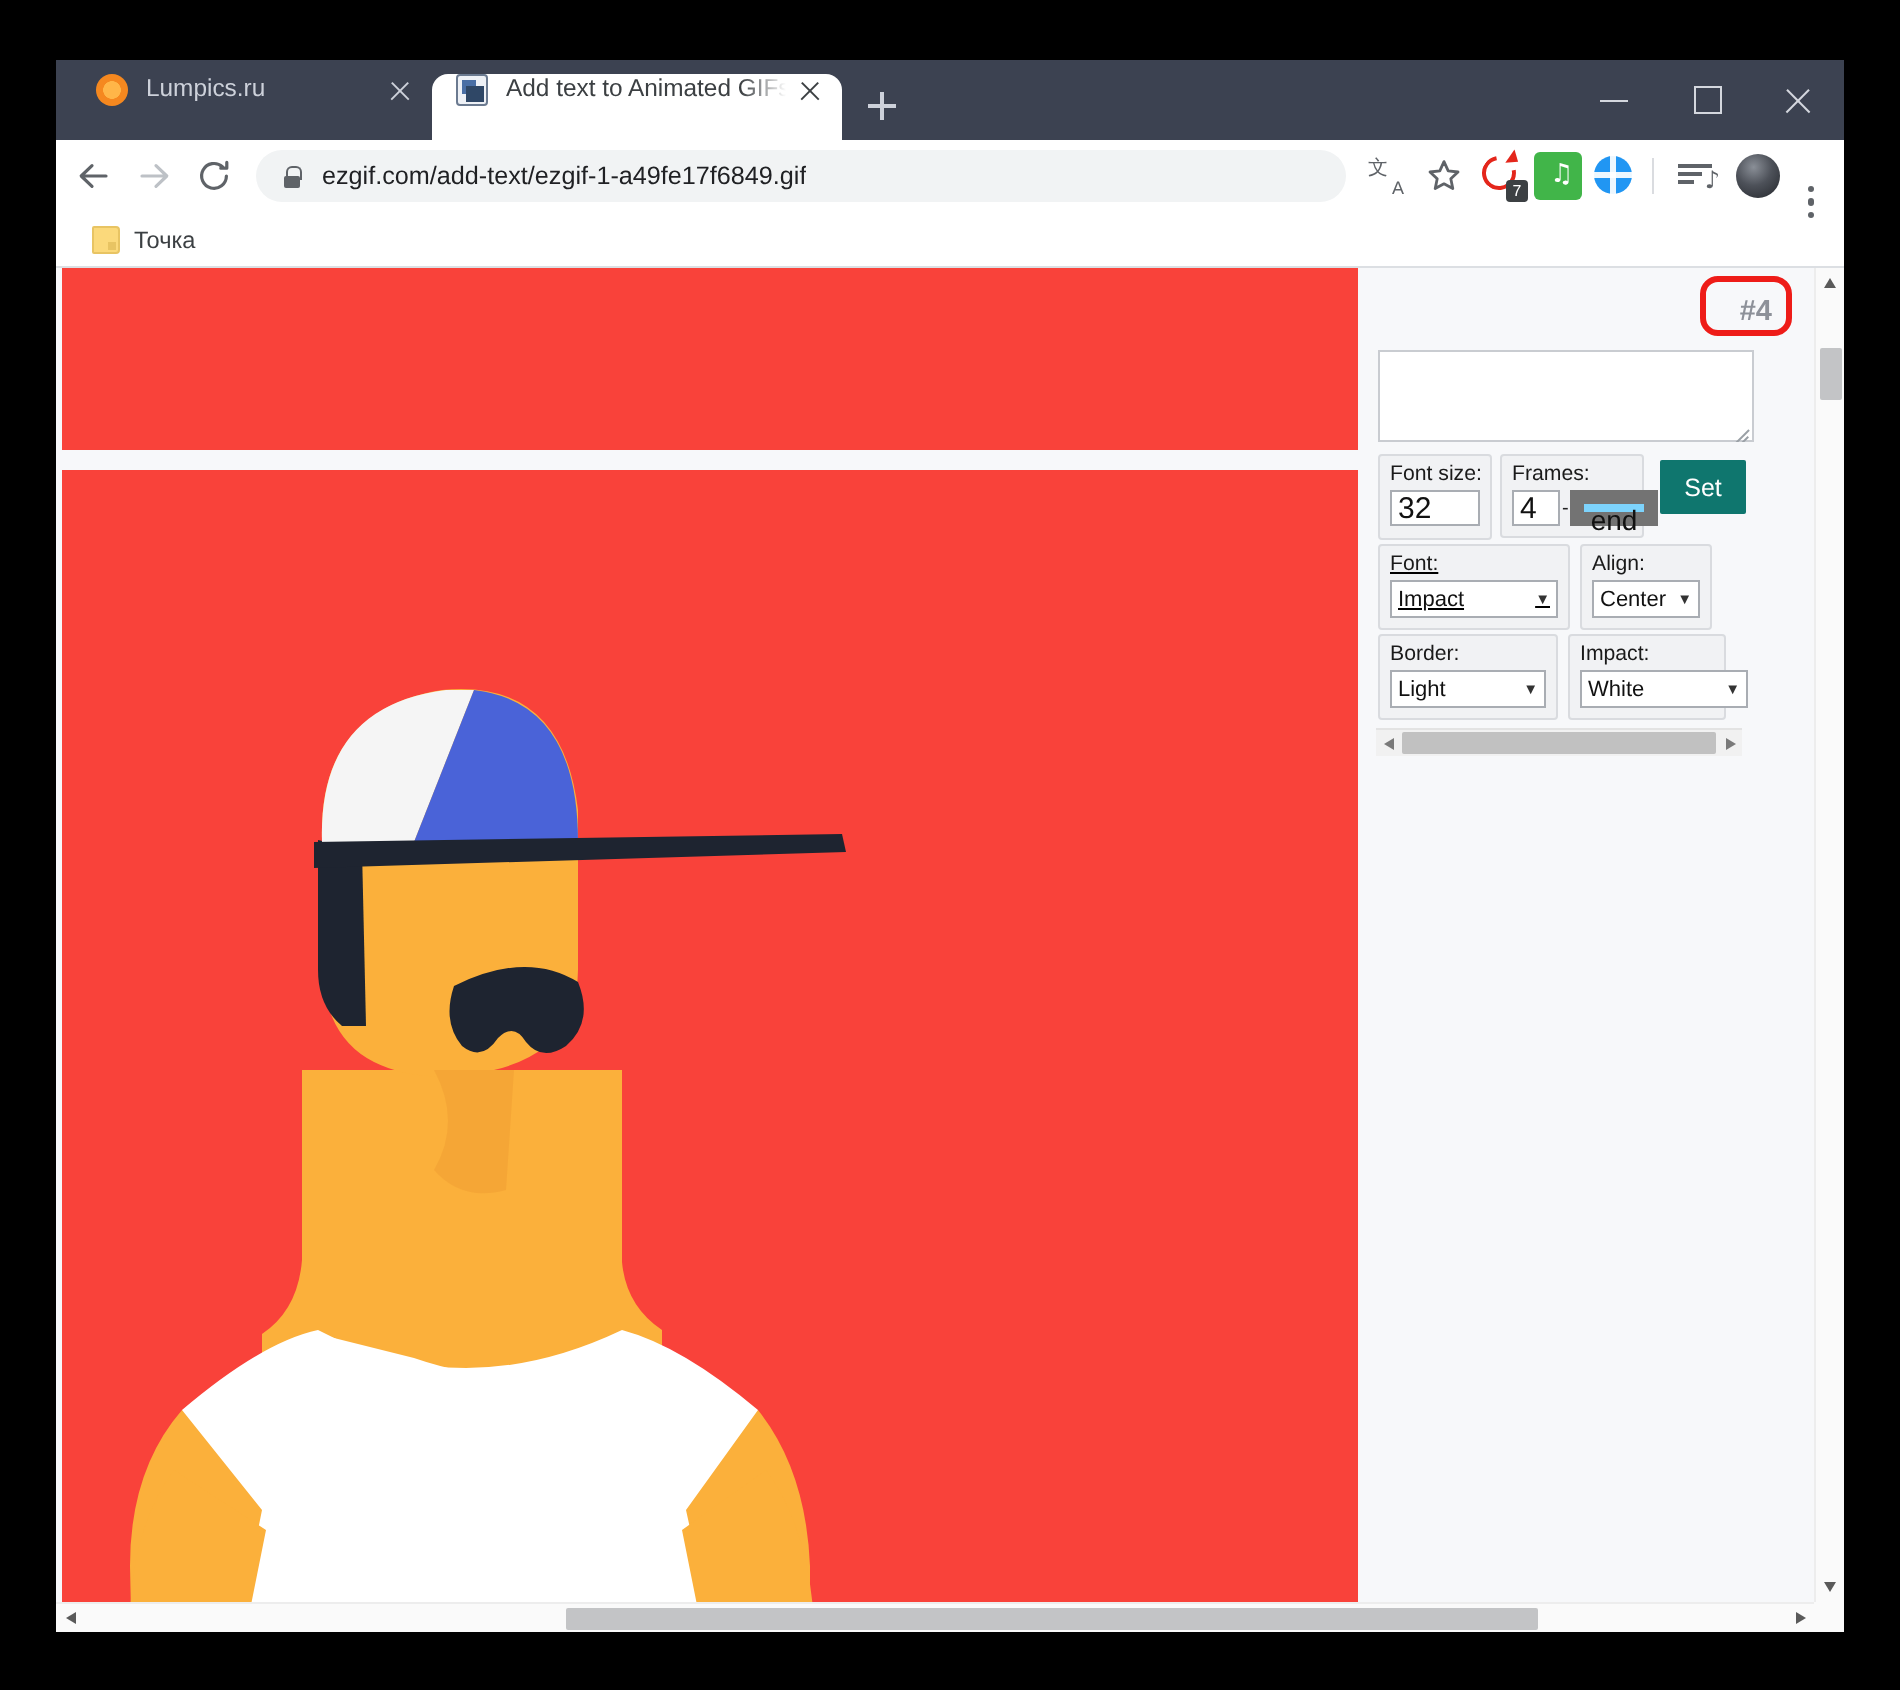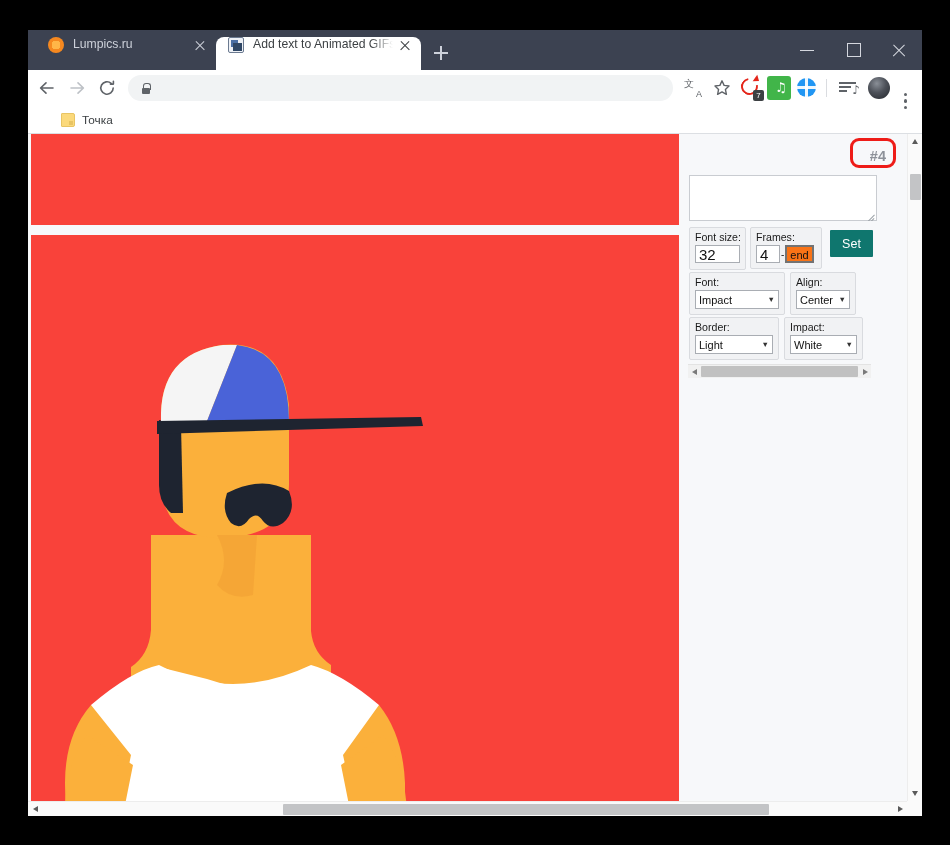--- a/index.html
+++ b/index.html
@@ -313,21 +313,21 @@
   #menu-icon i:nth-child(2) { top: 11.4px; }
   #menu-icon i:nth-child(3) { top: 17.8px; }
 
   
   #bookmarks-bar {
     height: 28px;
     background: #ffffff;
     border-bottom: 1px solid #dcdfe3;
     display: flex;
     align-items: center;
-    padding-left: 27px;
+    padding-left: 12px;
   }
   .bookmark {
     display: flex; align-items: center;
     padding: 2px 6px;
     border-radius: 4px;
     cursor: pointer;
   }
   #bm-folder-icon {
     width: 14px; height: 14px;
     margin-right: 7px;
@@ -474,49 +474,49 @@
     line-height: 1;
   }
 
   #grp-fontsize { left: 6px;  top: 93px; width: 57px; }
   #fs-input { width: 45px; }
   #grp-frames { left: 67px; top: 93px; width: 72px; }
   #frames-row { display: flex; align-items: center; }
   #frames-from { width: 24px; }
   #frames-dash { font-size: 10px; color: #222; margin: 0 1px; }
   #frames-end {
-    background: #f97316;
-    border: 2px solid #737373;
+    background: #7dd3fc;
+    border: 7px solid #737373;
     height: 18px;
-    font-size: 11px;
+    font-size: 14px;
     color: #111;
     padding: 0 3px;
     line-height: 16px;
   }
   #set-button {
     position: absolute;
     left: 147px; top: 96px;
     width: 43px; height: 27px;
     background: #0f766e;
     border: none;
     color: #ffffff;
     font-size: 12.5px;
     font-family: "Liberation Sans", sans-serif;
     cursor: pointer;
     border-radius: 1px;
   }
 
-  #grp-font   { left: 6px;   top: 138px; width: 96px; }
+  #grp-font   { left: 6px;   top: 138px; width: 96px; text-decoration: underline; }
   #font-sel   { width: 84px; }
   #grp-align  { left: 107px; top: 138px; width: 66px; }
   #align-sel  { width: 54px; }
   #grp-border { left: 6px;   top: 183px; width: 90px; }
   #border-sel { width: 78px; }
   #grp-color  { left: 101px; top: 183px; width: 79px; }
-  #color-sel  { width: 67px; }
+  #color-sel  { width: 84px; }
 
   
   #panel-hscroll {
     position: absolute;
     left: 5px; top: 230px;
     width: 183px; height: 14px;
     background: #f1f1f1;
     border-top: 1px solid #e3e3e3;
     display: flex;
     align-items: center;
@@ -659,20 +659,21 @@
 
       <div class="nav-btn">
         <svg width="20" height="20" viewBox="0 0 20 20" fill="none" stroke="currentColor" stroke-width="1.6">
           <path d="M16.2 10 a6.2 6.2 0 1 1 -2.0 -4.6" stroke-linecap="round"></path>
           <path d="M16.4 3.2 L16.4 6.1 L13.4 6.1" stroke-linecap="round" stroke-linejoin="round"></path>
         </svg>
       </div>
 
       <div id="omnibox">
         <span id="lock-icon"></span>
+        <span id="url-text" title="ezgif.com/add-text/ezgif-1-a49fe17f6849.gif">ezgif.com/add-text/ezgif-1-a49fe17f6849.gif</span>
       </div>
 
       <div class="tb-icon" id="translate-icon"></div>
 
       <div class="tb-icon" id="star-icon">
         <svg width="18" height="18" viewBox="0 0 18 18" fill="none" stroke="currentColor" stroke-width="1.4">
           <path d="M9 1.8 L11.1 6.4 L16 7 L12.4 10.4 L13.4 15.3 L9 12.9 L4.6 15.3 L5.6 10.4 L2 7 L6.9 6.4 Z" stroke-linejoin="round"></path>
         </svg>
       </div>
 

